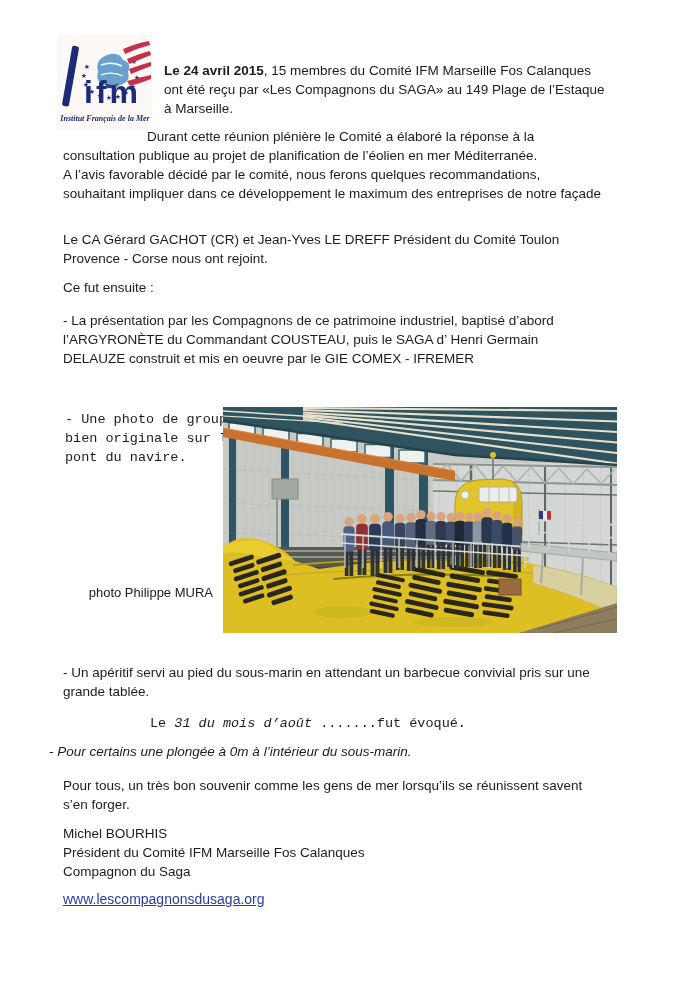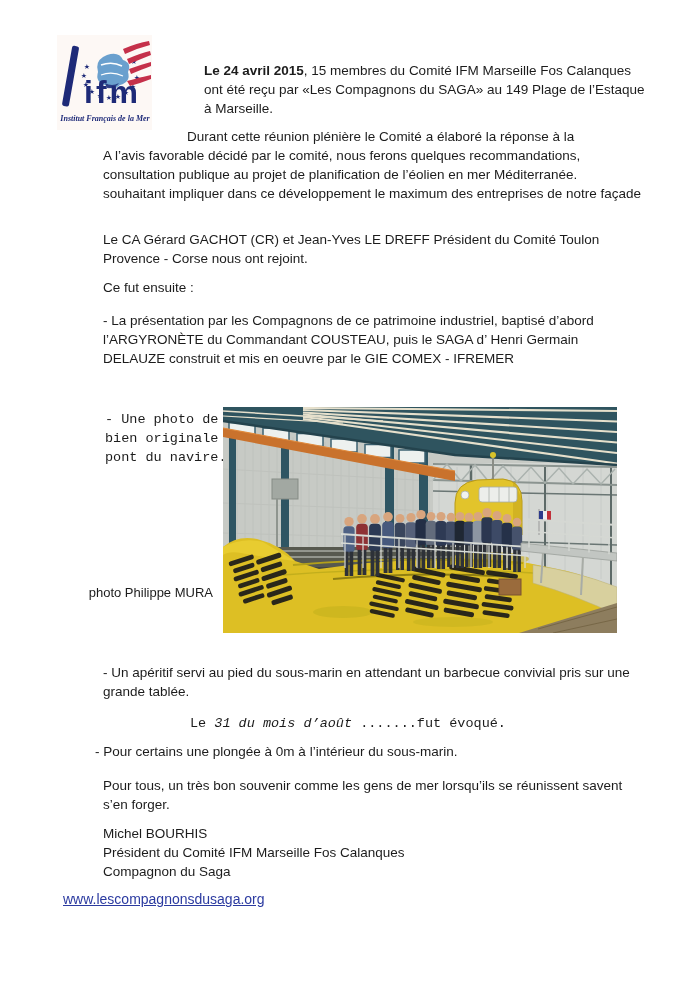--- a/index.html
+++ b/index.html
@@ -1,19 +1,19 @@
 <!DOCTYPE html>
 <html><head>
 <meta charset="utf-8">
 <style>
   html,body{margin:0;padding:0;background:#ffffff;}
   .page{position:relative;width:696px;height:983px;background:#ffffff;overflow:hidden;
         font-family:"Liberation Sans",sans-serif;color:#1c1c1c;}
   .para{position:absolute;font-size:13.5px;line-height:19px;color:#1c1c1c;}
-  .line{white-space:nowrap;margin-left:40px;}
+  .line{white-space:nowrap;}
   .b{font-weight:bold;}
   .i{font-style:italic;}
   .indent{padding-left:84px;}
   .logo{position:absolute;left:57px;top:35px;width:95px;height:95px;}
   .photo{position:absolute;left:223px;top:407px;width:394px;height:226px;overflow:hidden;}
   .credit{position:absolute;left:63px;top:584px;width:150px;text-align:right;
           font-size:13px;line-height:18px;}
   .link{position:absolute;left:63px;top:890px;font-size:14px;line-height:19px;
         color:#2b3aa0;cursor:pointer;}
 </style>
@@ -61,22 +61,22 @@
   </div>
 
   <div class="para" style="left:164px;top:61px;width:505px;">
     <div class="line"><span class="b">Le 24 avril 2015</span><span>, 15 membres du Comité IFM Marseille Fos Calanques</span></div>
     <div class="line">ont été reçu par «Les Compagnons du SAGA» au 149 Plage de l’Estaque</div>
     <div class="line">à Marseille.</div>
   </div>
 
   <div class="para" style="left:63px;top:127px;width:610px;">
     <div class="line indent">Durant cette réunion plénière le Comité a élaboré la réponse à la</div>
+    <div class="line">consultation publique au projet de planification de l’éolien en mer Méditerranée.</div>
     <div class="line">A l’avis favorable décidé par le comité, nous ferons quelques recommandations,</div>
-    <div class="line">consultation publique au projet de planification de l’éolien en mer Méditerranée.</div>
     <div class="line">souhaitant impliquer dans ce développement le maximum des entreprises de notre façade</div>
   </div>
 
   <div class="para" style="left:63px;top:230px;width:610px;">
     <div class="line">Le CA Gérard GACHOT (CR) et Jean-Yves LE DREFF Président du Comité Toulon</div>
     <div class="line">Provence - Corse nous ont rejoint.</div>
   </div>
 
   <div class="para" style="left:63px;top:278px;width:300px;">
     <div class="line">Ce fut ensuite :</div>
@@ -364,21 +364,21 @@
 
   <div class="para" style="left:63px;top:663px;width:610px;">
     <div class="line">- Un apéritif servi au pied du sous-marin en attendant un barbecue convivial pris sur une</div>
     <div class="line">grande tablée.</div>
   </div>
 
   <div class="para" style="left:150px;top:714px;width:400px;font-family:Liberation Mono, monospace;">
     <div class="line"><span>Le </span><span class="i">31 du mois d’août</span><span> .......fut évoqué.</span></div>
   </div>
 
-  <div class="para" style="left:55px;top:742px;width:610px;">
+  <div class="para" style="left:49px;top:742px;width:610px;font-style:italic;">
     <div class="line">- Pour certains une plongée à 0m à l’intérieur du sous-marin.</div>
   </div>
 
   <div class="para" style="left:63px;top:776px;width:610px;">
     <div class="line">Pour tous, un très bon souvenir comme les gens de mer lorsqu’ils se réunissent savent</div>
     <div class="line">s’en forger.</div>
   </div>
 
   <div class="para" style="left:63px;top:824px;width:610px;">
     <div class="line">Michel BOURHIS</div>

